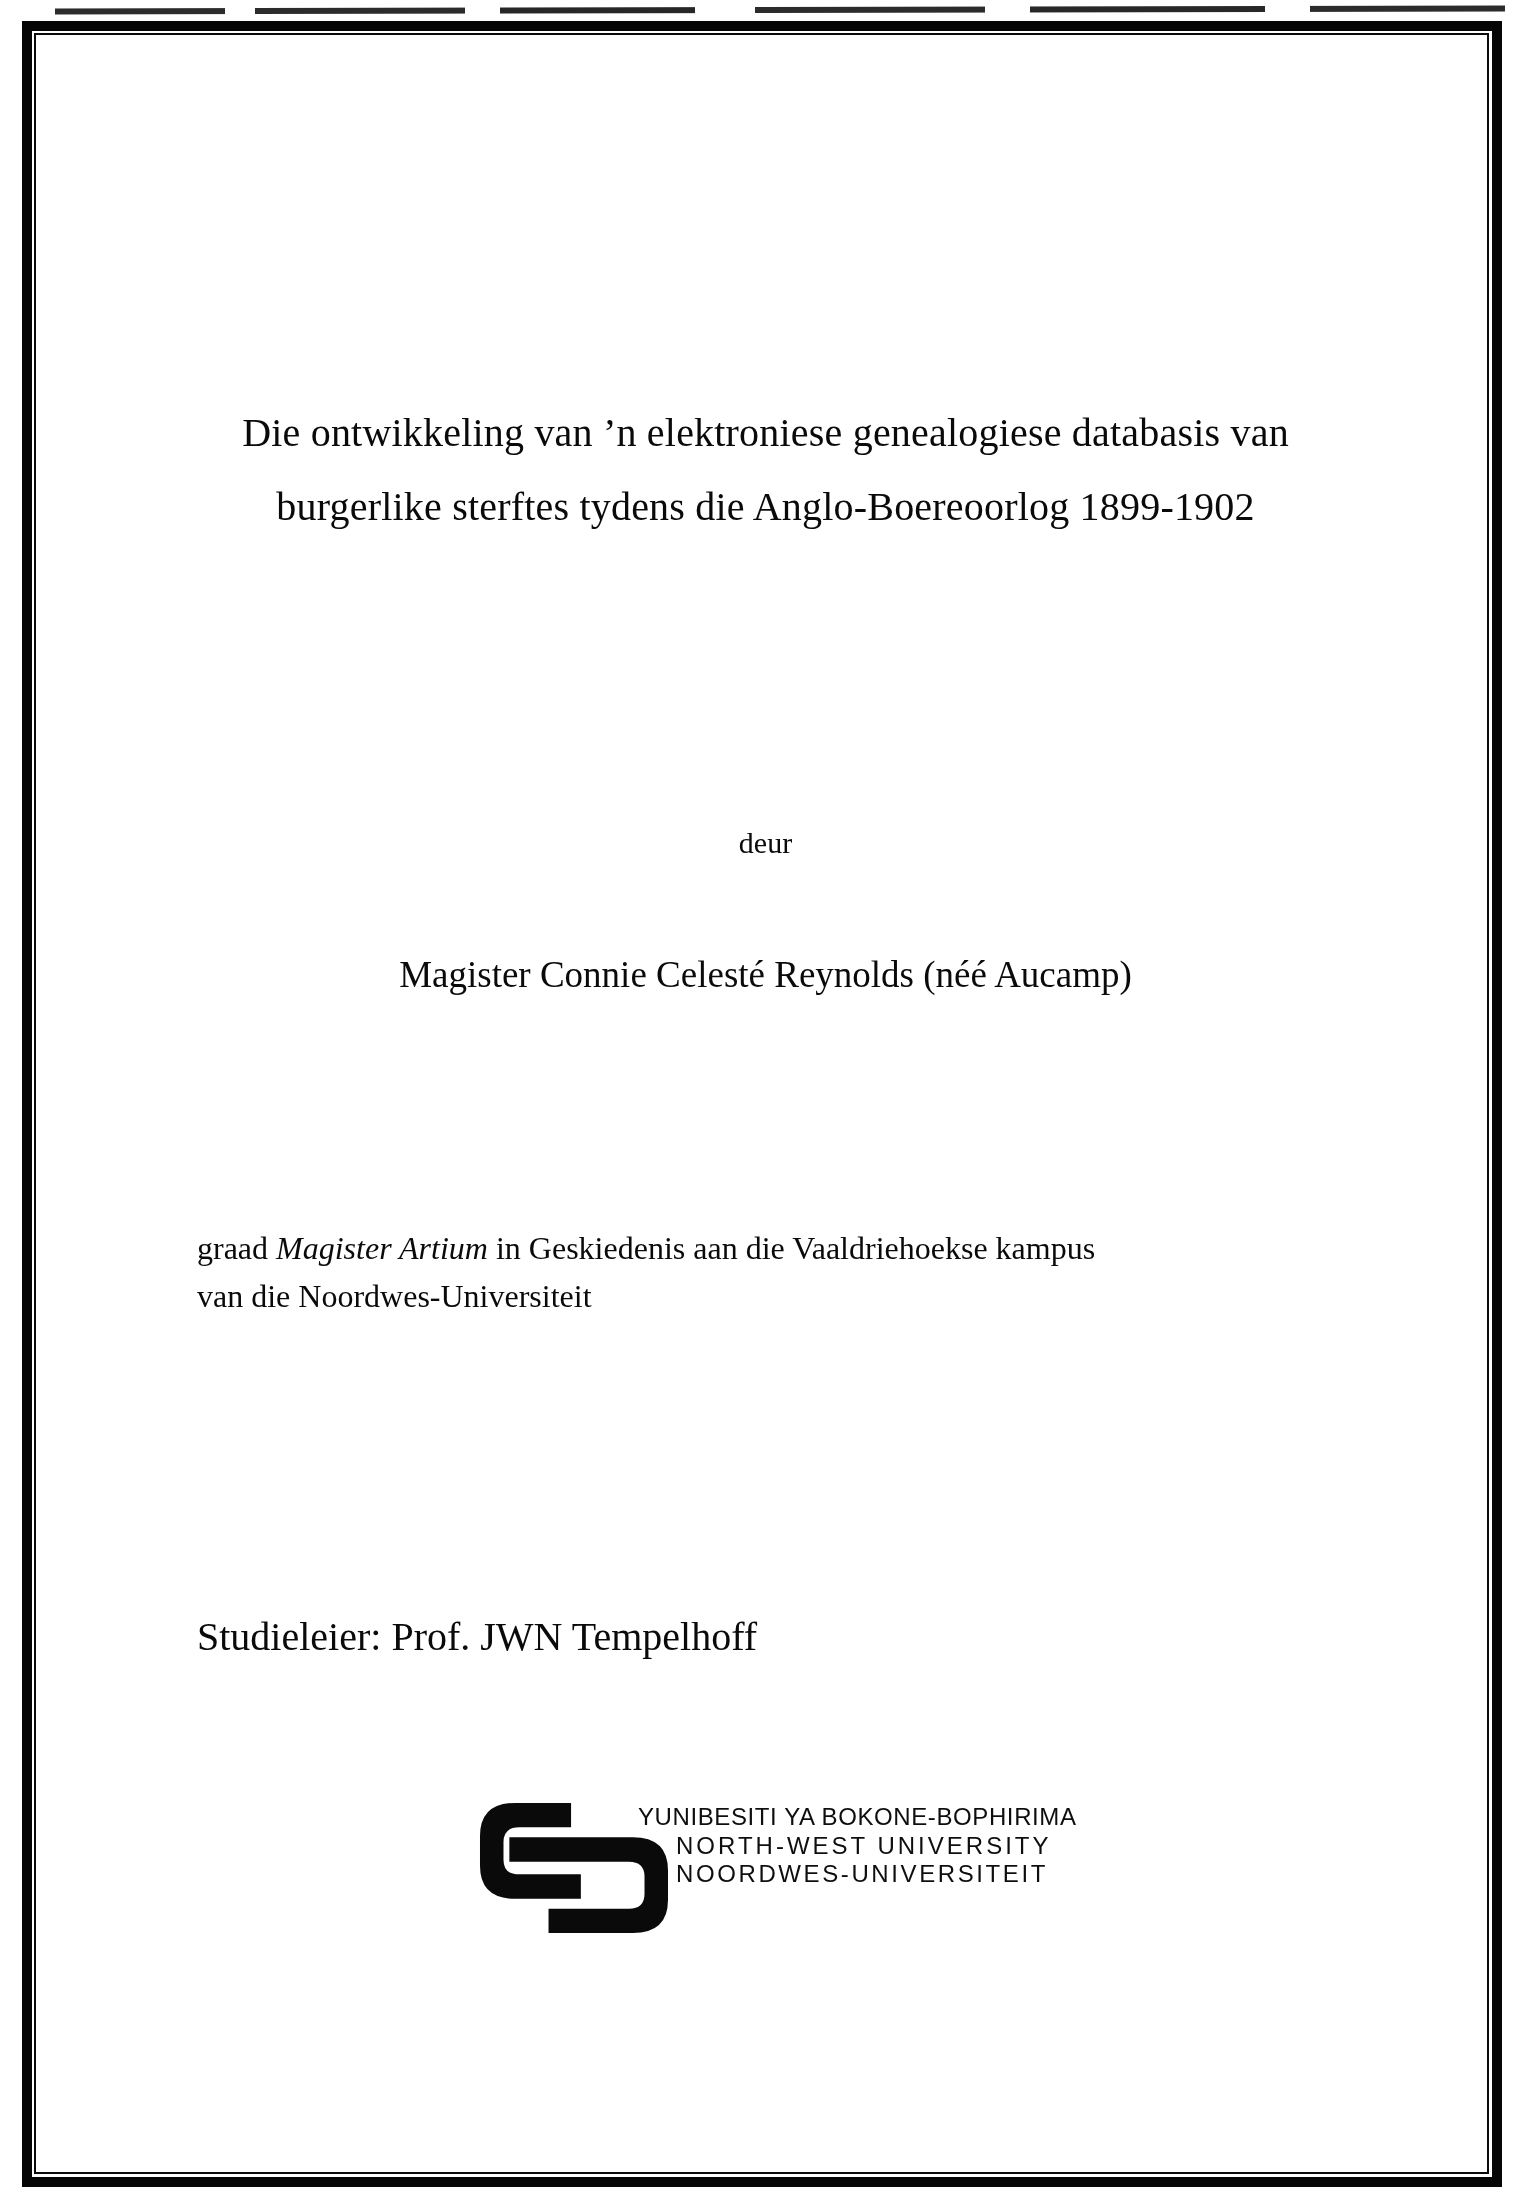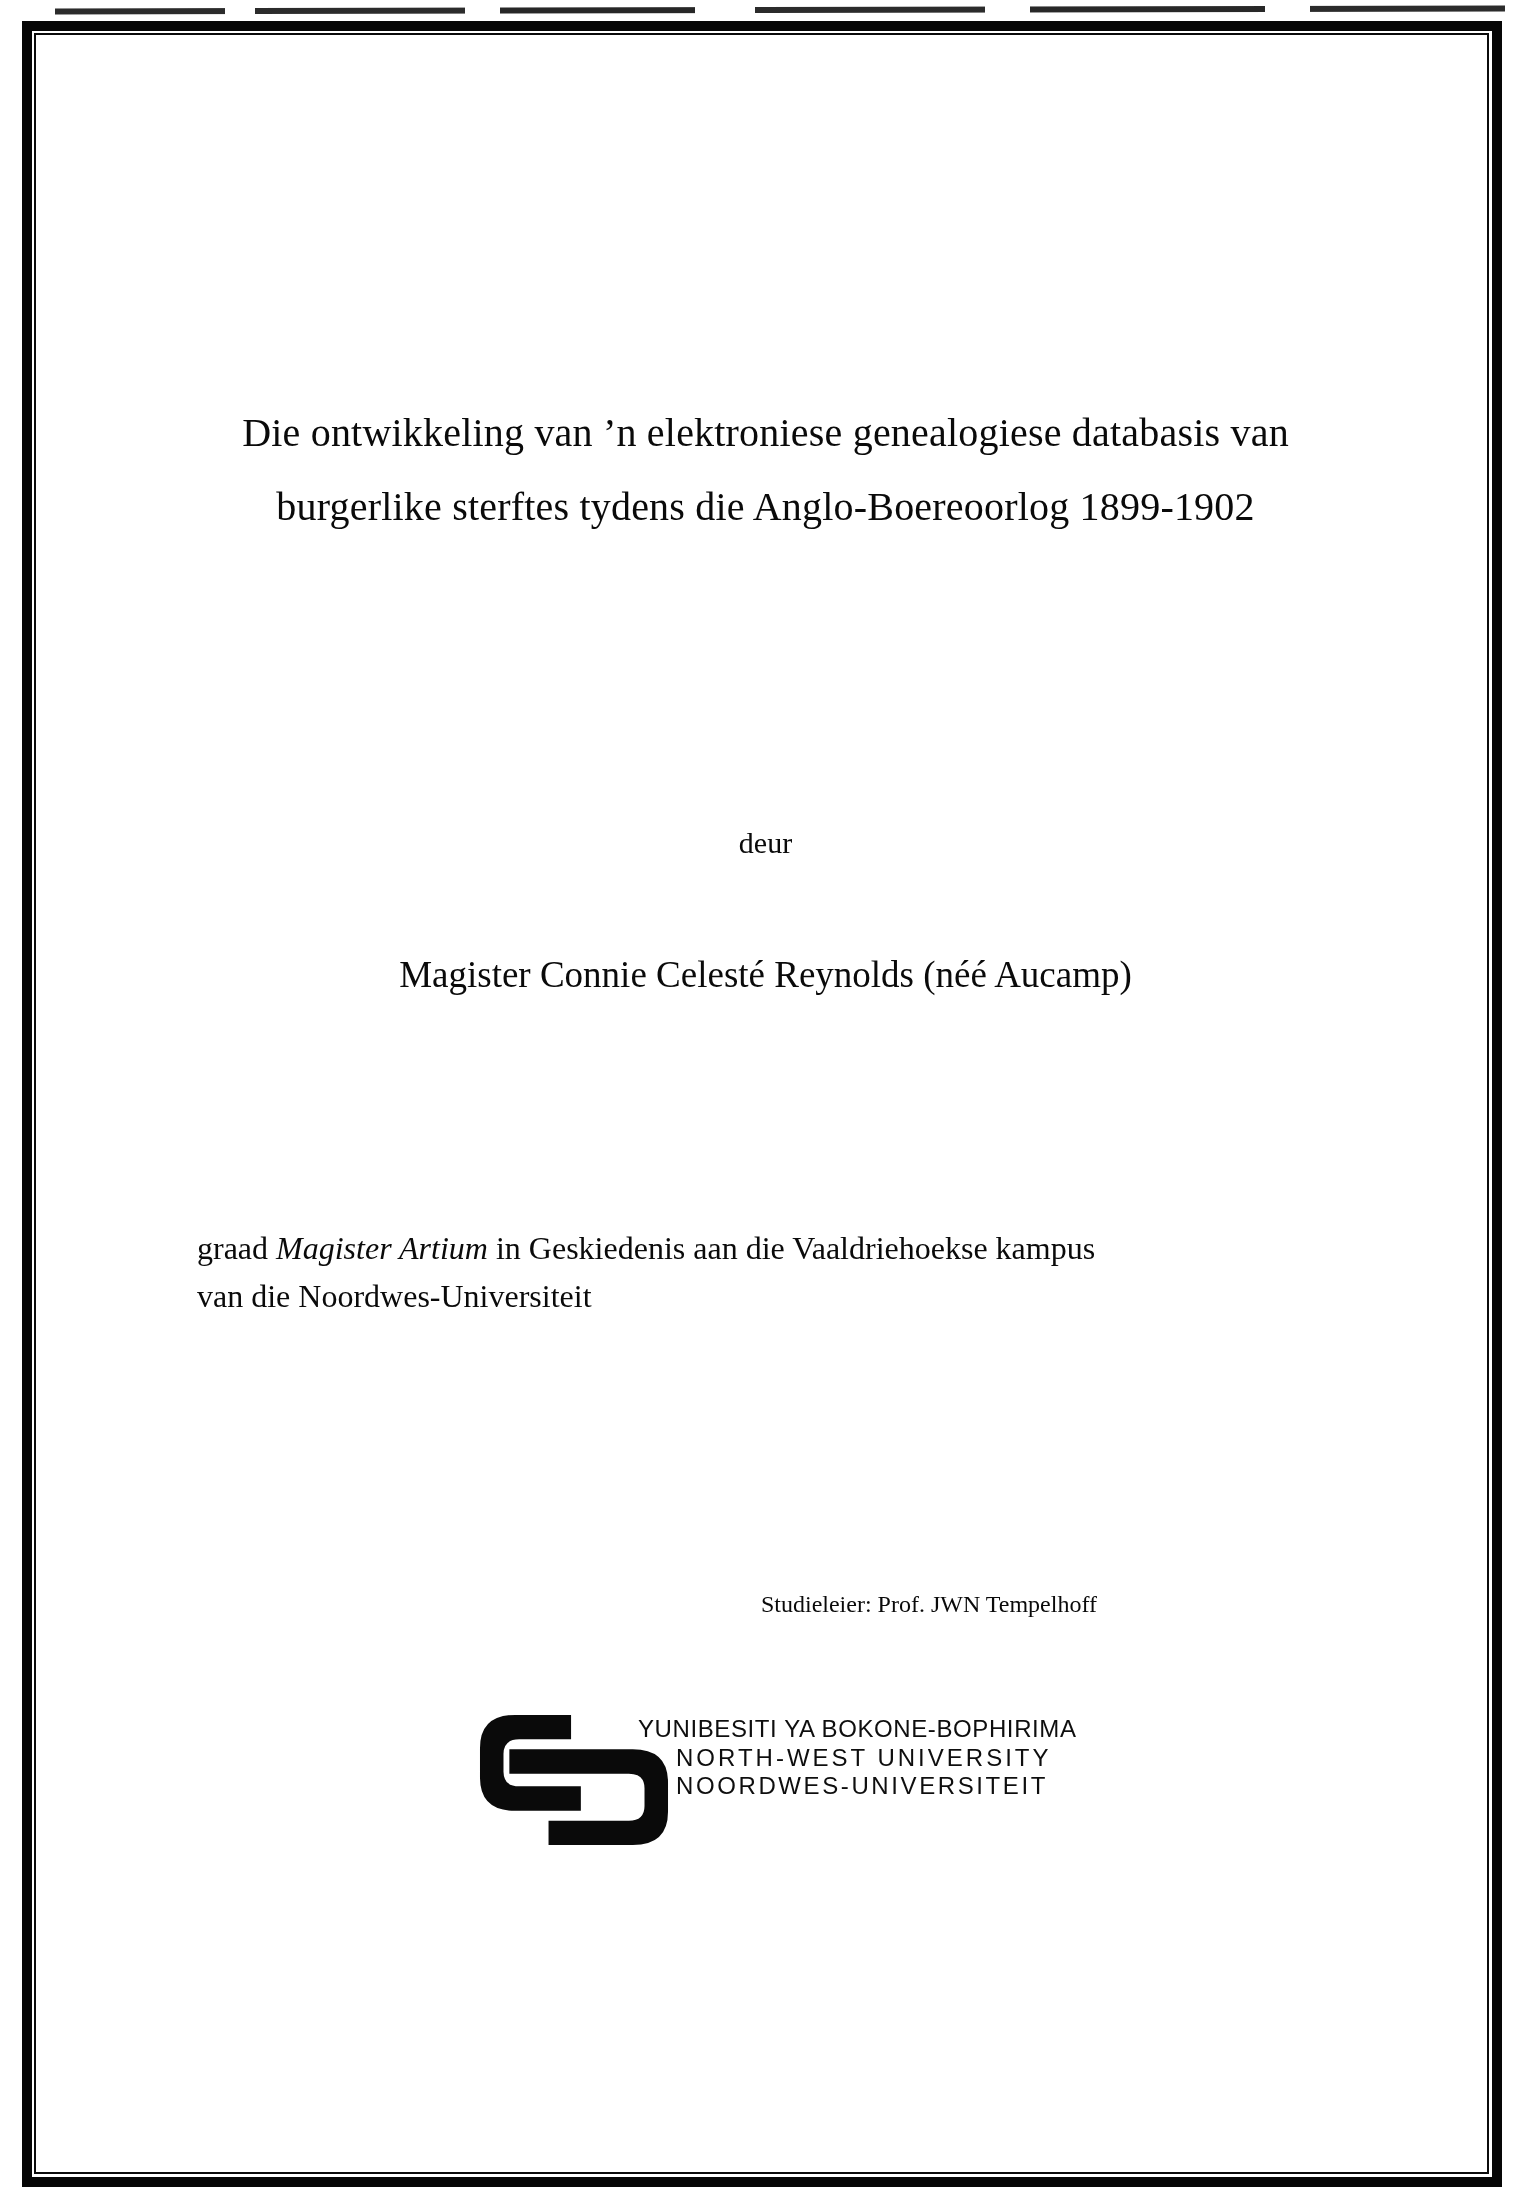--- a/index.html
+++ b/index.html
@@ -56,26 +56,26 @@
     position: absolute; left: 197px; top: 1224px; width: 1137px;
     font-size: 32px; line-height: 48px; text-align: left;
   }
   .statement .st-justify {
     text-align: justify;
     text-align-last: justify;
   }
   .statement .it { font-style: italic; }
 
   .supervisor {
-    position: absolute; left: 197px; top: 1579px; width: 900px;
-    font-size: 24px; line-height: 50px; text-align: right;
+    position: absolute; left: 197px; top: 1612px; width: 900px;
+    font-size: 40px; line-height: 50px;
   }
 
   .logo-block {
-    position: absolute; left: 476px; top: 1707px; width: 680px; height: 150px;
+    position: absolute; left: 476px; top: 1795px; width: 680px; height: 150px;
   }
   .logo-mark {
     position: absolute; left: 0; top: 2px; width: 196px; height: 142px;
   }
   .logo-mark path { fill: #0a0a0a; }
   .logo-text {
     position: absolute; left: 162px; top: 8px;
     font-family: "Liberation Sans", "DejaVu Sans", sans-serif;
     font-size: 24px; line-height: 28.5px; color: #0e0e0e;
     white-space: nowrap;

